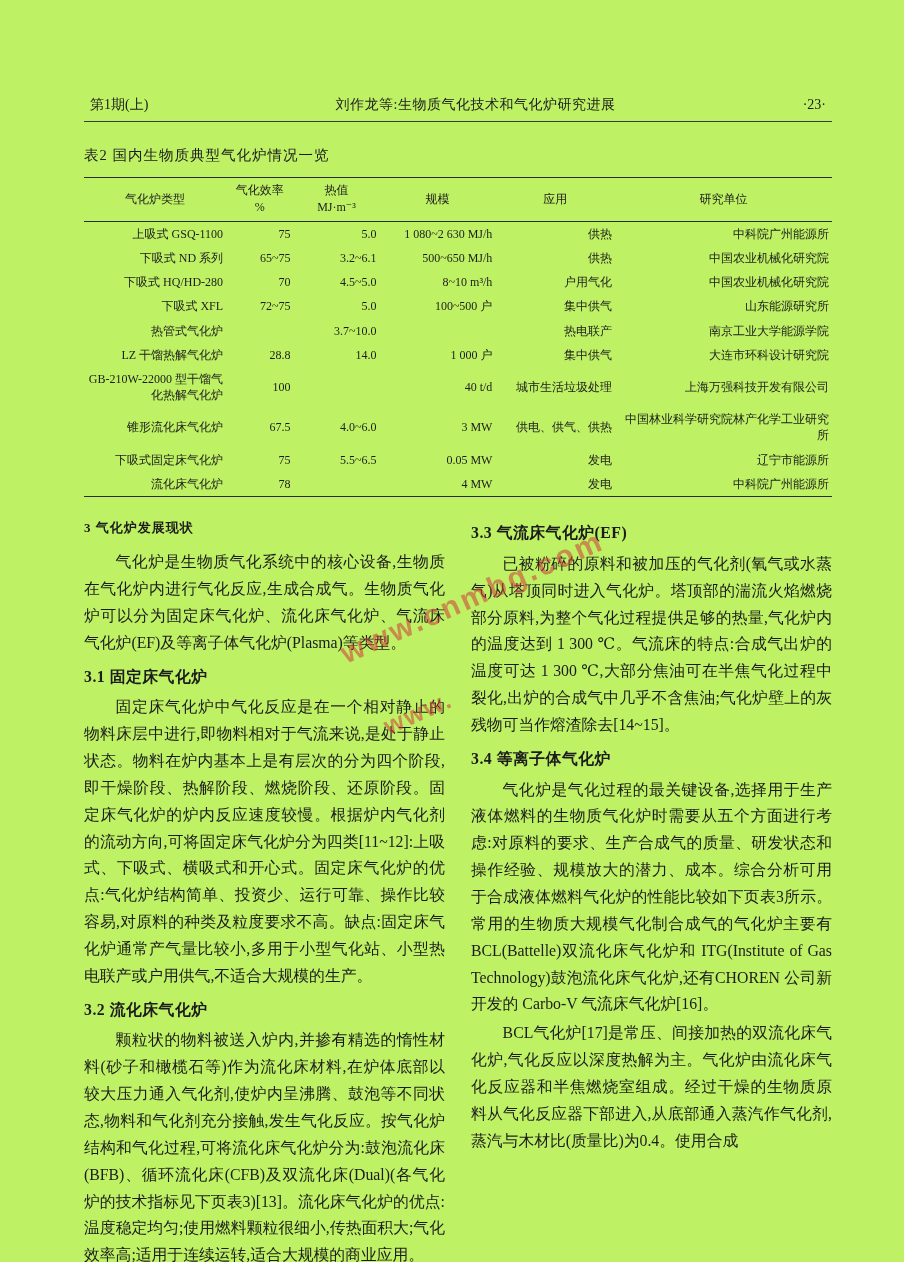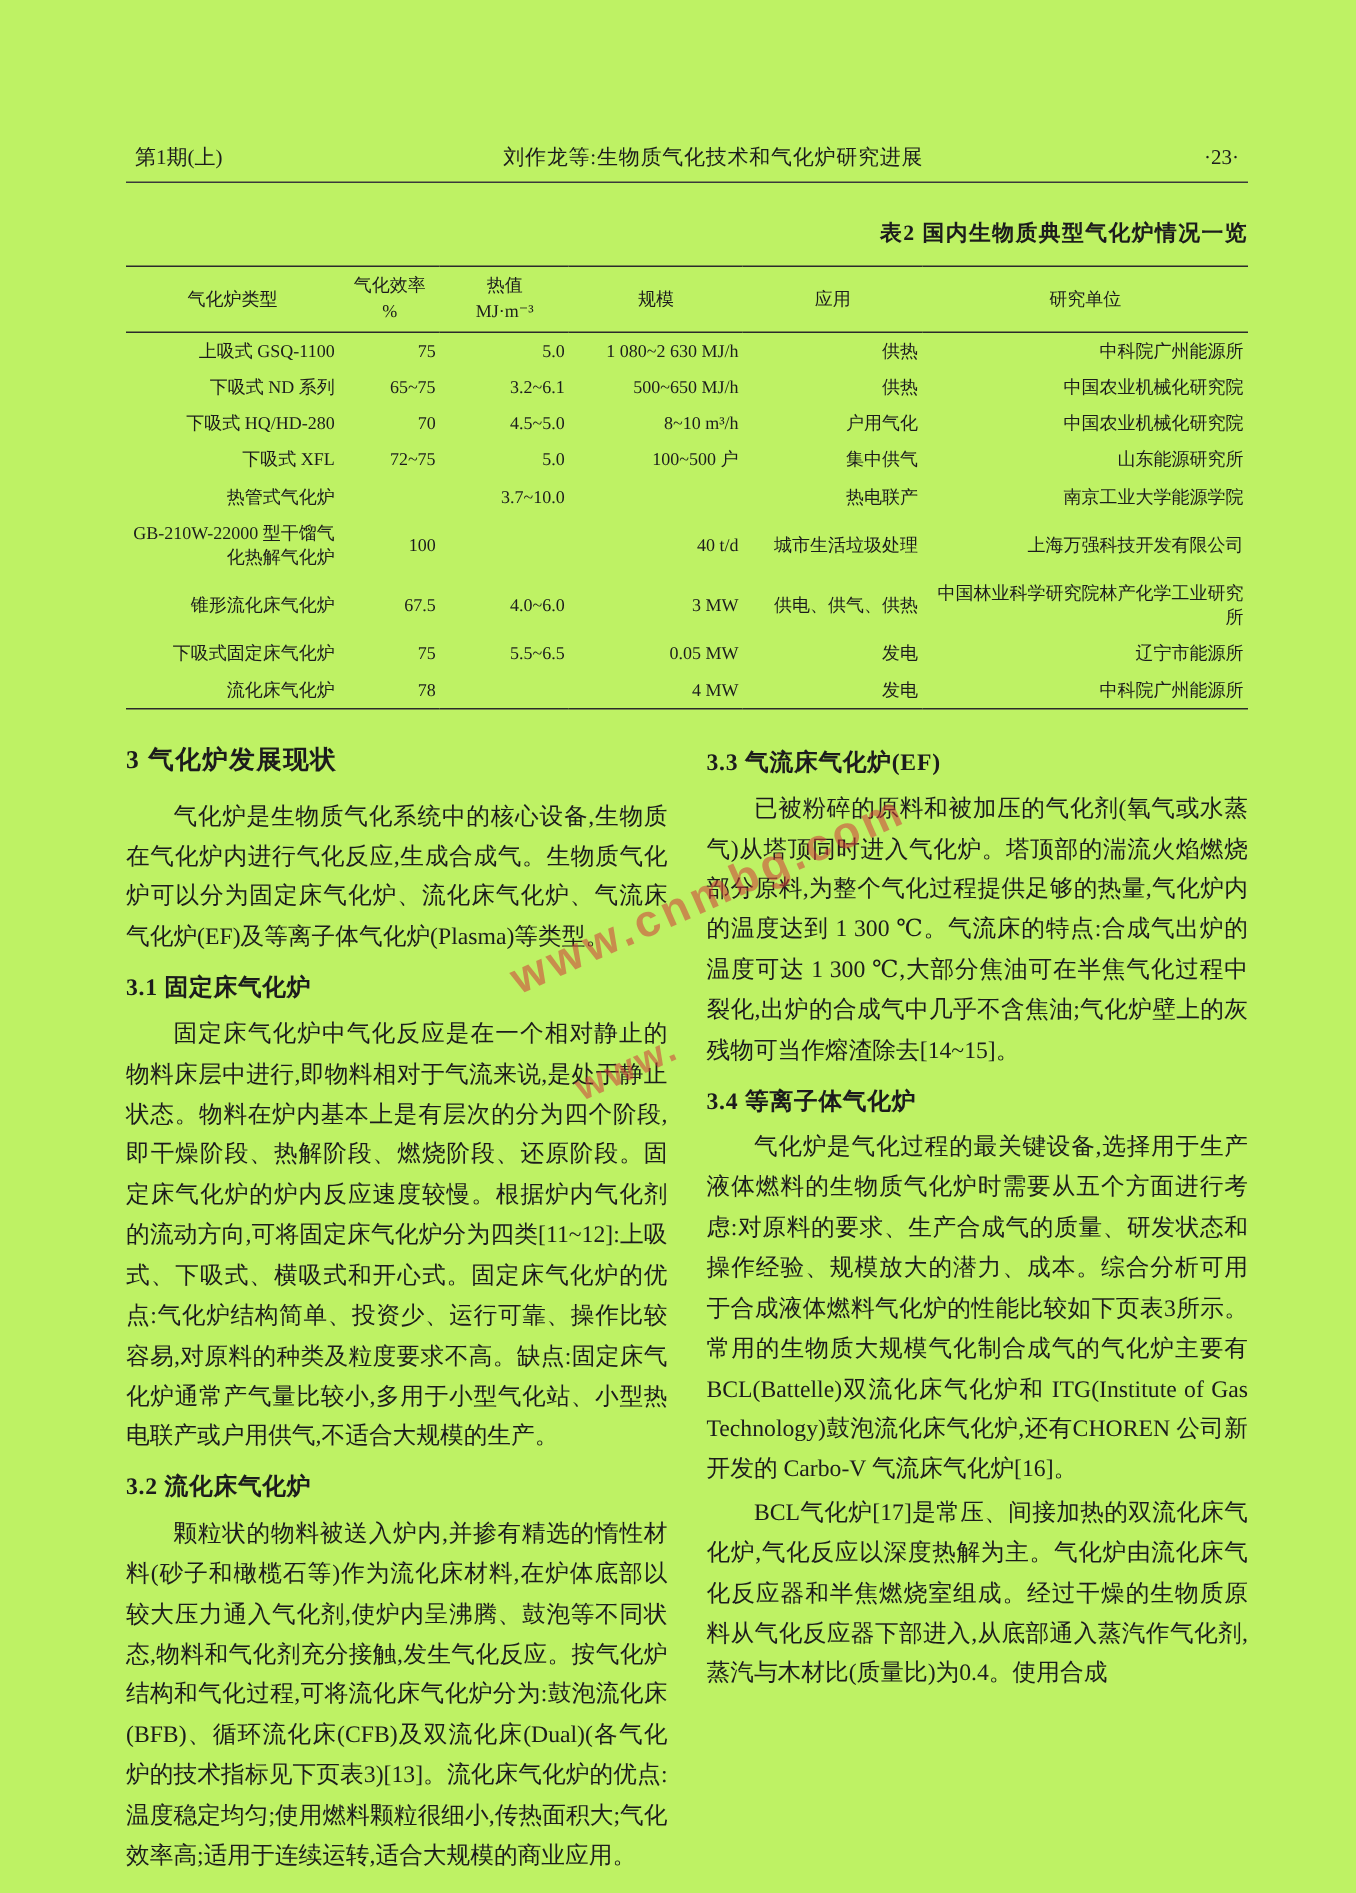--- a/index.html
+++ b/index.html
@@ -23,22 +23,22 @@
     justify-content: space-between;
     align-items: baseline;
     font-size: 14px;
     padding: 0 6px 7px 6px;
     border-bottom: 1.2px solid #3a3a3a;
   }
   .page-header .center { letter-spacing: 0.5px; }
 
   
   .table-caption {
-    text-align: right;
-    font-weight: bold;
+    text-align: left;
+    font-weight: normal;
     font-size: 14.5px;
     margin-top: 24px;
     letter-spacing: 1px;
   }
   table.data-table {
     width: 100%;
     margin-top: 12px;
     border-collapse: collapse;
     border-top: 1.8px solid #2b2b2b;
     border-bottom: 1.8px solid #2b2b2b;
@@ -69,21 +69,21 @@
 
   
   .columns {
     display: flex;
     gap: 26px;
     margin-top: 16px;
     text-align: justify;
   }
   .col { flex: 1; font-size: 15.8px; line-height: 1.7; }
   .sec-heading {
-    font-size: 17px;
+    font-size: 13px;
     font-weight: bold;
     margin: 4px 0 10px 0;
     letter-spacing: 1px;
   }
   .sub-heading {
     font-size: 15.8px;
     font-weight: bold;
     margin: 7px 0 4px 0;
     letter-spacing: 0.5px;
   }
@@ -181,20 +181,28 @@
           <td>集中供气</td>
           <td>山东能源研究所</td>
       </tr>
       <tr>
         <td>热管式气化炉</td>
           <td></td>
           <td>3.7~10.0</td>
           <td></td>
           <td>热电联产</td>
           <td>南京工业大学能源学院</td>
+      </tr>
+      <tr>
+        <td>LZ 干馏热解气化炉</td>
+          <td>28.8</td>
+          <td>14.0</td>
+          <td>1 000 户</td>
+          <td>集中供气</td>
+          <td>大连市环科设计研究院</td>
       </tr>
       <tr>
         <td>GB-210W-22000 型干馏气化热解气化炉</td>
           <td>100</td>
           <td></td>
           <td>40 t/d</td>
           <td>城市生活垃圾处理</td>
           <td>上海万强科技开发有限公司</td>
       </tr>
       <tr>

